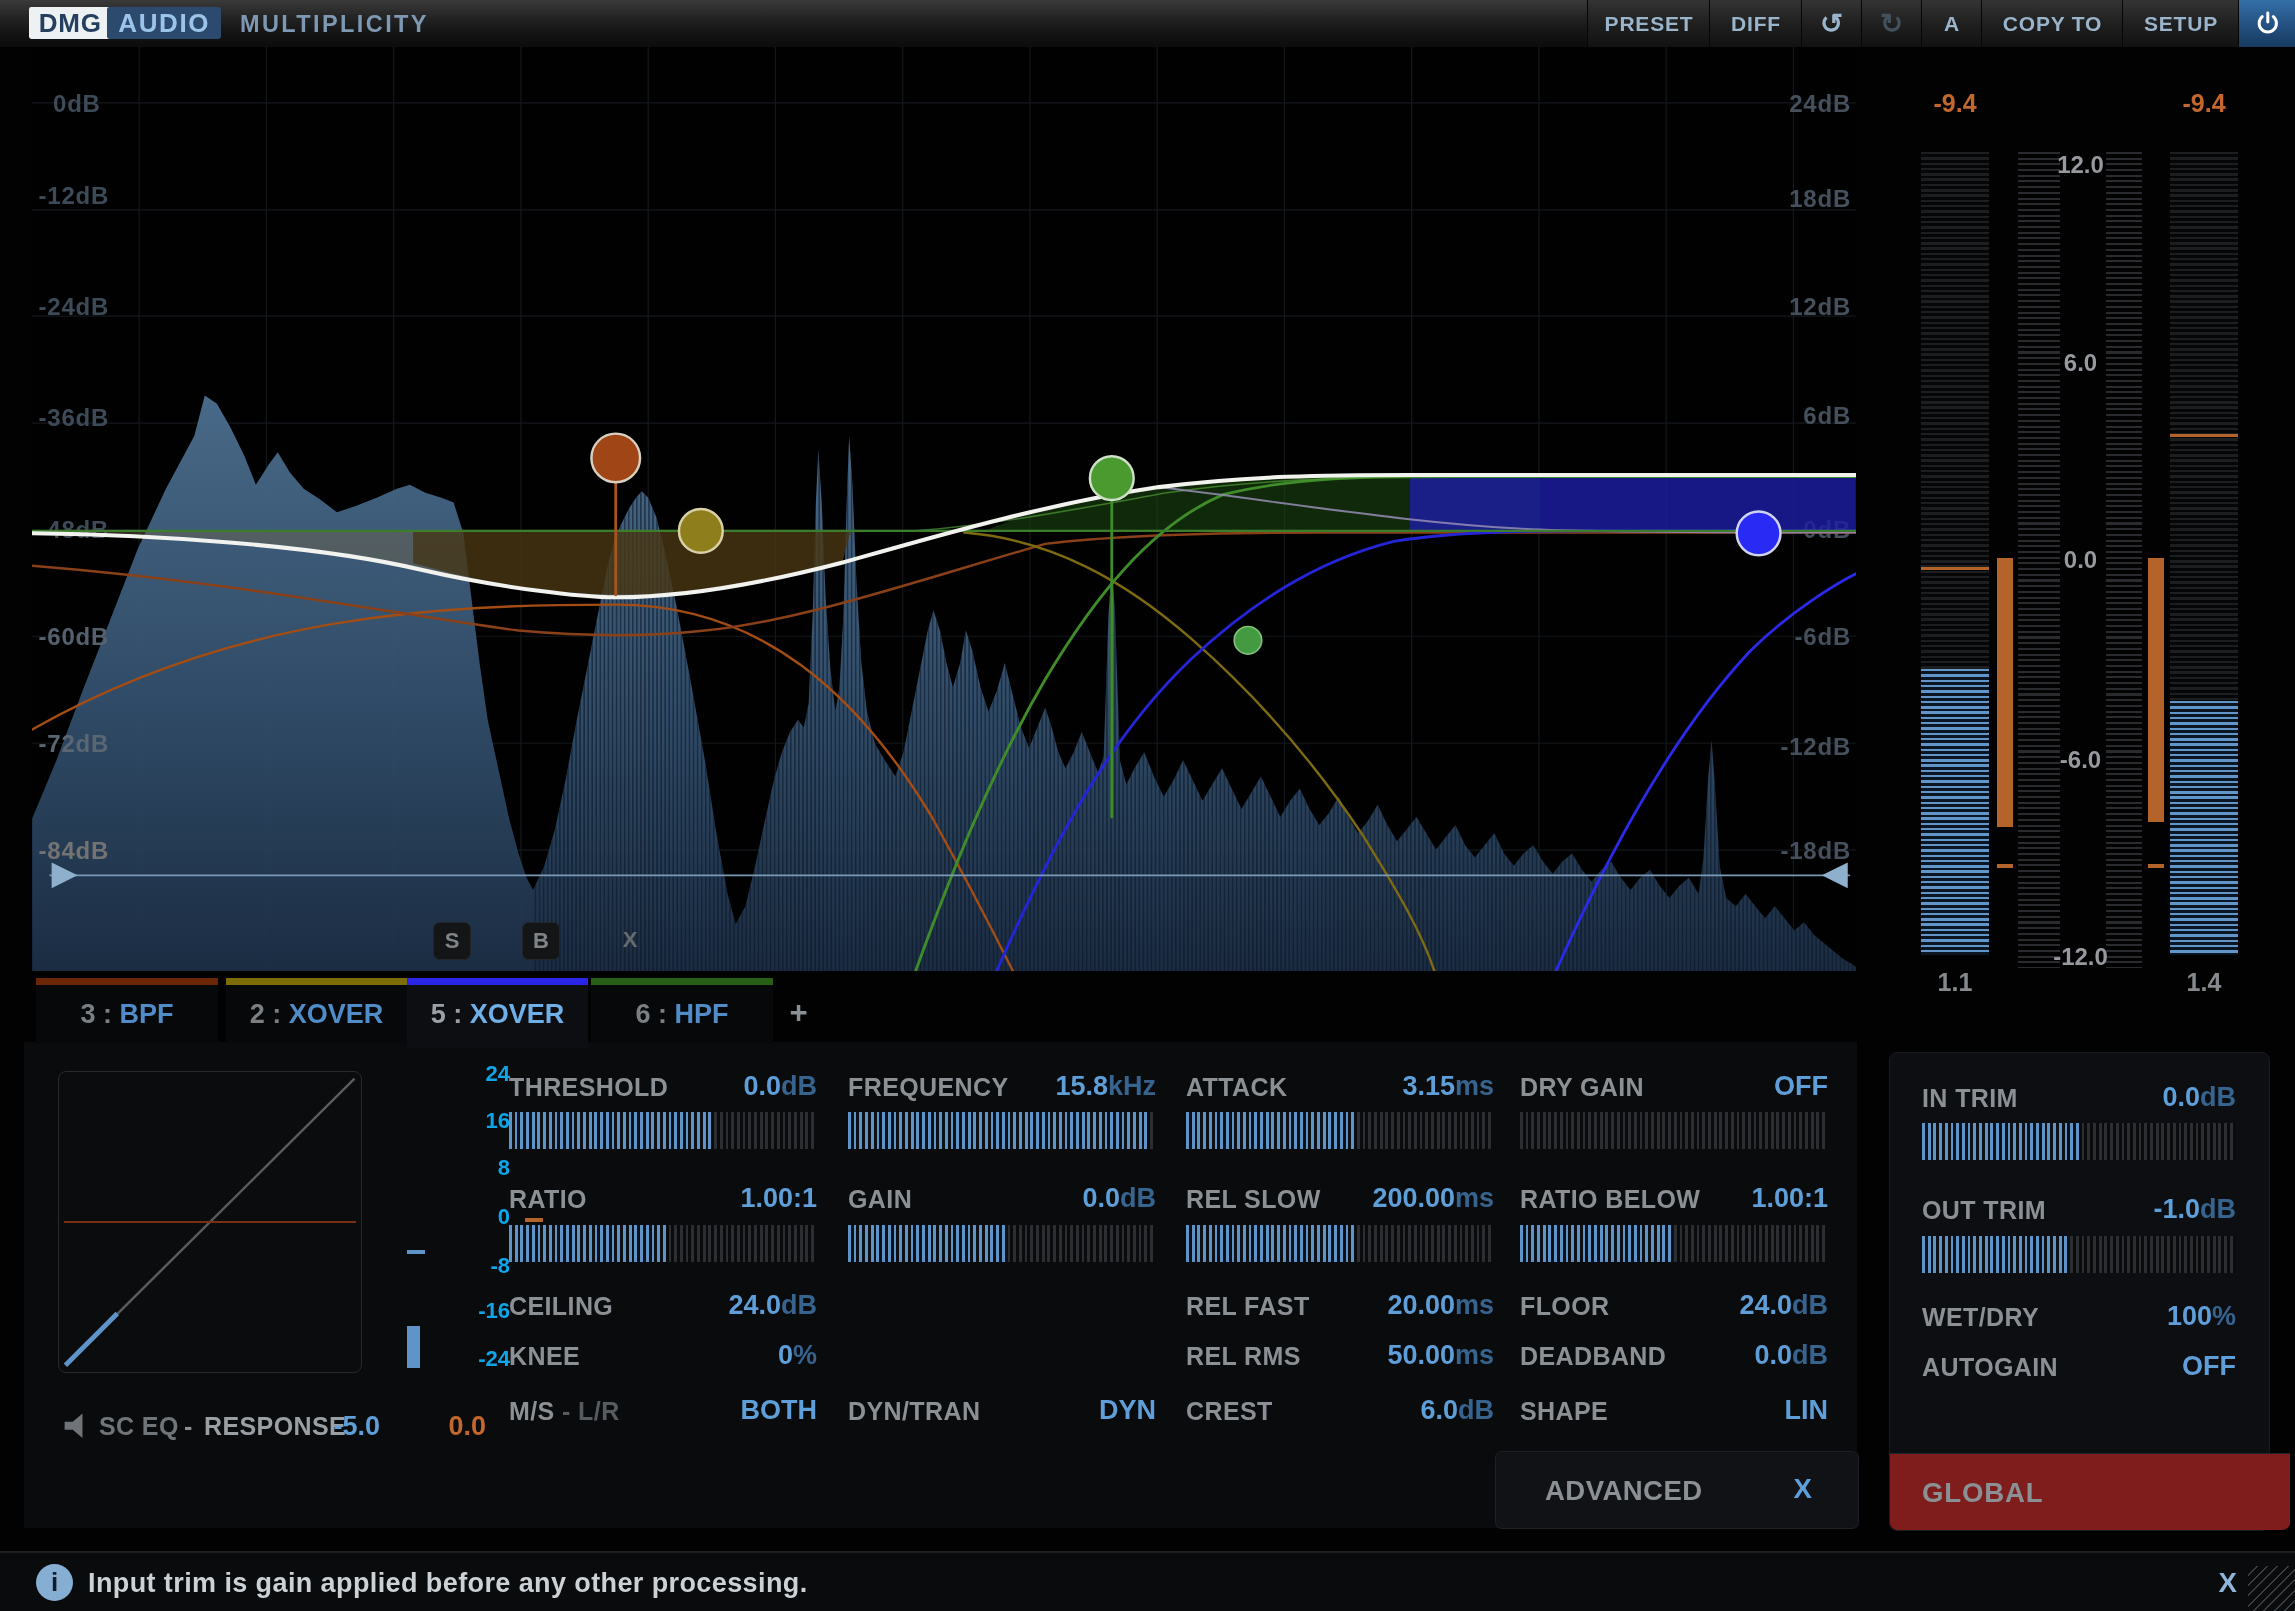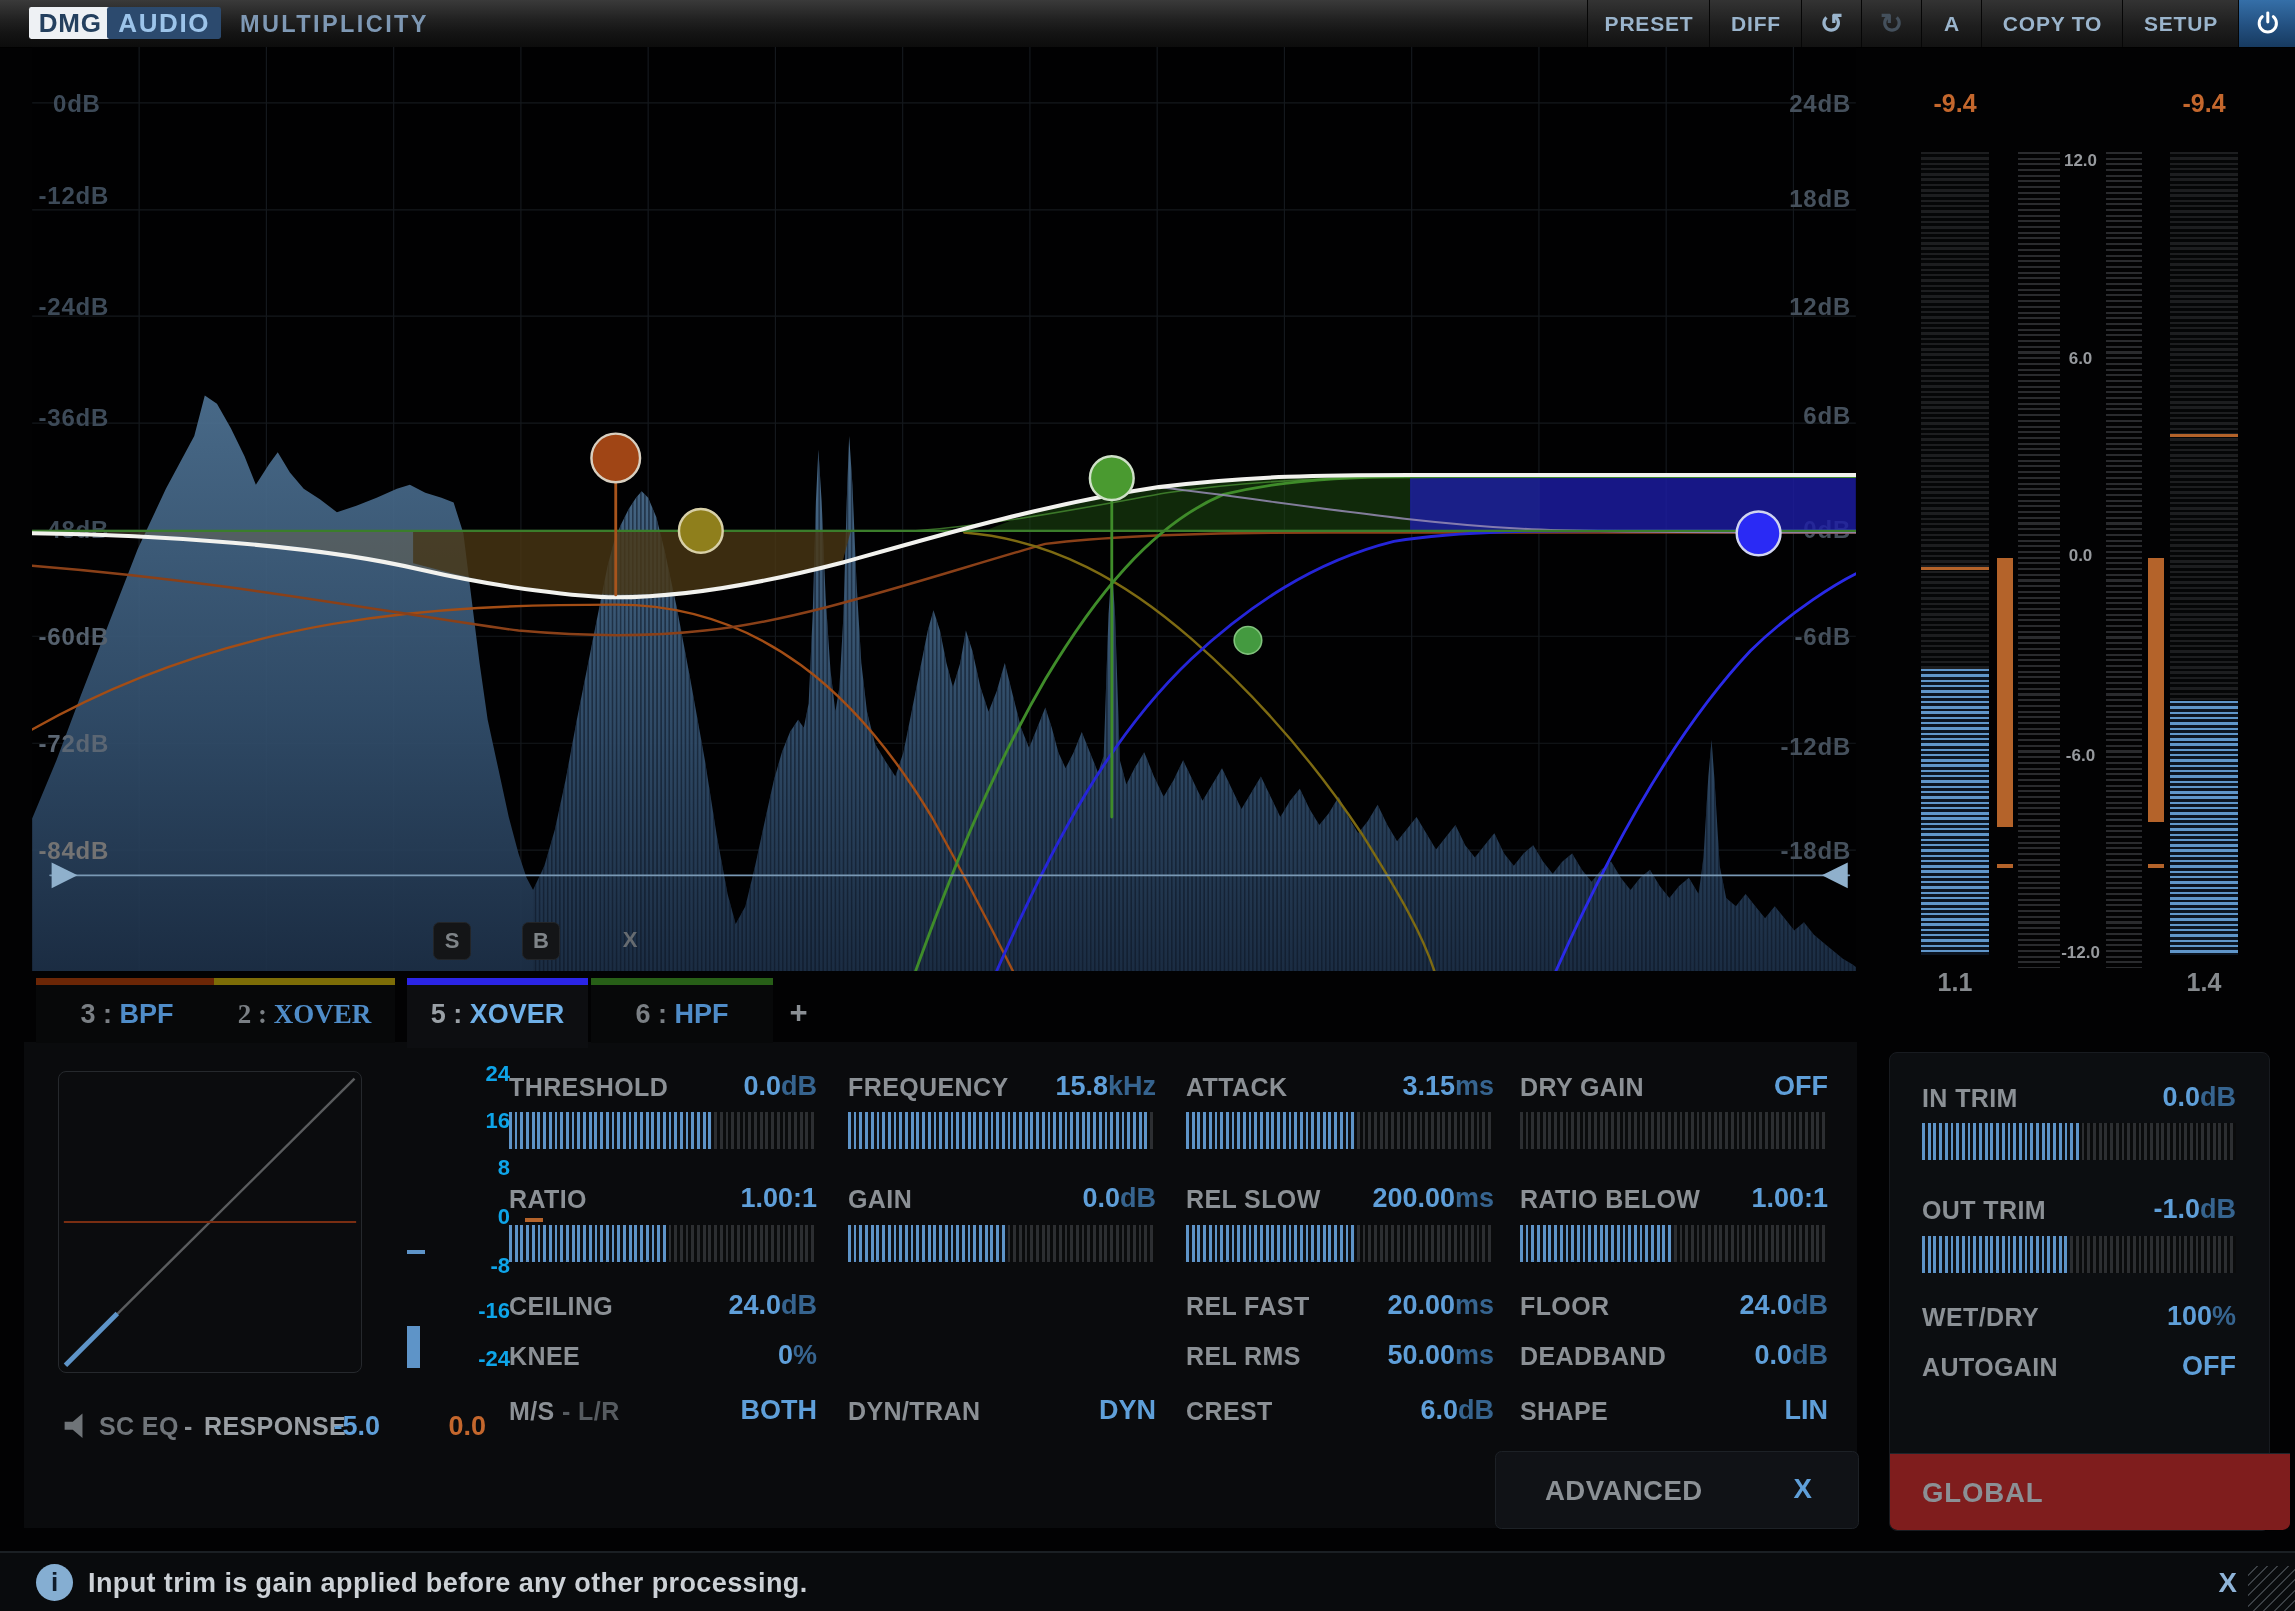--- a/index.html
+++ b/index.html
@@ -70,21 +70,21 @@
   
   .m-stripe{position:absolute;width:68px;
     background:repeating-linear-gradient(180deg,#1d1e20 0 2.4px,#050607 2.4px 5.3px);}
   .m-blue{position:absolute;width:68px;
     background:repeating-linear-gradient(180deg,#6096ca 0 2.4px,#0c1522 2.4px 5.3px);}
   .m-peakline{position:absolute;width:68px;height:3.2px;background:#b4632a;}
   .m-gr{position:absolute;width:16px;background:#b4632a;}
   .m-grdash{position:absolute;width:16px;height:4px;background:#b4632a;}
   .m-ticks{position:absolute;width:42px;
     background:repeating-linear-gradient(180deg,#2a2b2e 0 2px,transparent 2px 5.7px);}
-  .m-lab{position:absolute;width:113px;text-align:center;font-size:17px;font-weight:bold;color:#96999d;}
+  .m-lab{position:absolute;width:113px;text-align:center;font-size:24px;font-weight:bold;color:#96999d;}
   .m-peak{position:absolute;width:84px;text-align:center;font-size:25px;font-weight:bold;color:#c4672d;}
   .m-num{position:absolute;width:68px;text-align:center;font-size:25px;font-weight:bold;color:#85898d;}
 
   
   #statusbar{position:absolute;left:0;top:1551px;width:2295px;height:60px;background:#090b0d;
     border-top:2.4px solid #1b2024;}
   #info-icon{position:absolute;left:36px;top:11.3px;width:37px;height:37px;border-radius:50%;
     background:#85aed2;color:#101d2c;text-align:center;line-height:37px;font-size:26px;font-weight:bold;}
   #status-msg{position:absolute;left:88px;top:0;height:60px;line-height:60px;
     color:#ccd1d6;font-size:27px;font-weight:bold;letter-spacing:0.4px;}
@@ -201,21 +201,21 @@
 
     <div class="sbx" style="left:401px;top:875px;">S</div>
     <div class="sbx" style="left:490px;top:875px;">B</div>
     <div class="sbx" id="x-btn-graph" style="left:580px;top:875px;">X</div>
   </div>
 
   <div class="tab" style="left:36px;width:182px;">
     <div class="stripe" style="background: rgb(107, 38, 6);"></div>
     <div class="t-text"><span class="t-num">3</span><span class="t-num"> : </span><span class="t-name">BPF</span></div>
   </div>
-  <div class="tab" style="left:214px;width:181px;font-family:Liberation Serif, serif;">
+  <div class="tab" style="left:226px;width:181px;">
     <div class="stripe" style="background: rgb(125, 109, 7);"></div>
     <div class="t-text"><span class="t-num">2</span><span class="t-num"> : </span><span class="t-name">XOVER</span></div>
   </div>
   <div class="tab tab-sel" style="left:407px;width:181px;">
     <div class="stripe" style="background: rgb(43, 37, 232);"></div>
     <div class="t-text"><span class="t-num">5</span><span class="t-num"> : </span><span class="t-name">XOVER</span></div>
   </div>
   <div class="tab" style="left:591px;width:182px;">
     <div class="stripe" style="background: rgb(39, 95, 23);"></div>
     <div class="t-text"><span class="t-num">6</span><span class="t-num"> : </span><span class="t-name">HPF</span></div>

